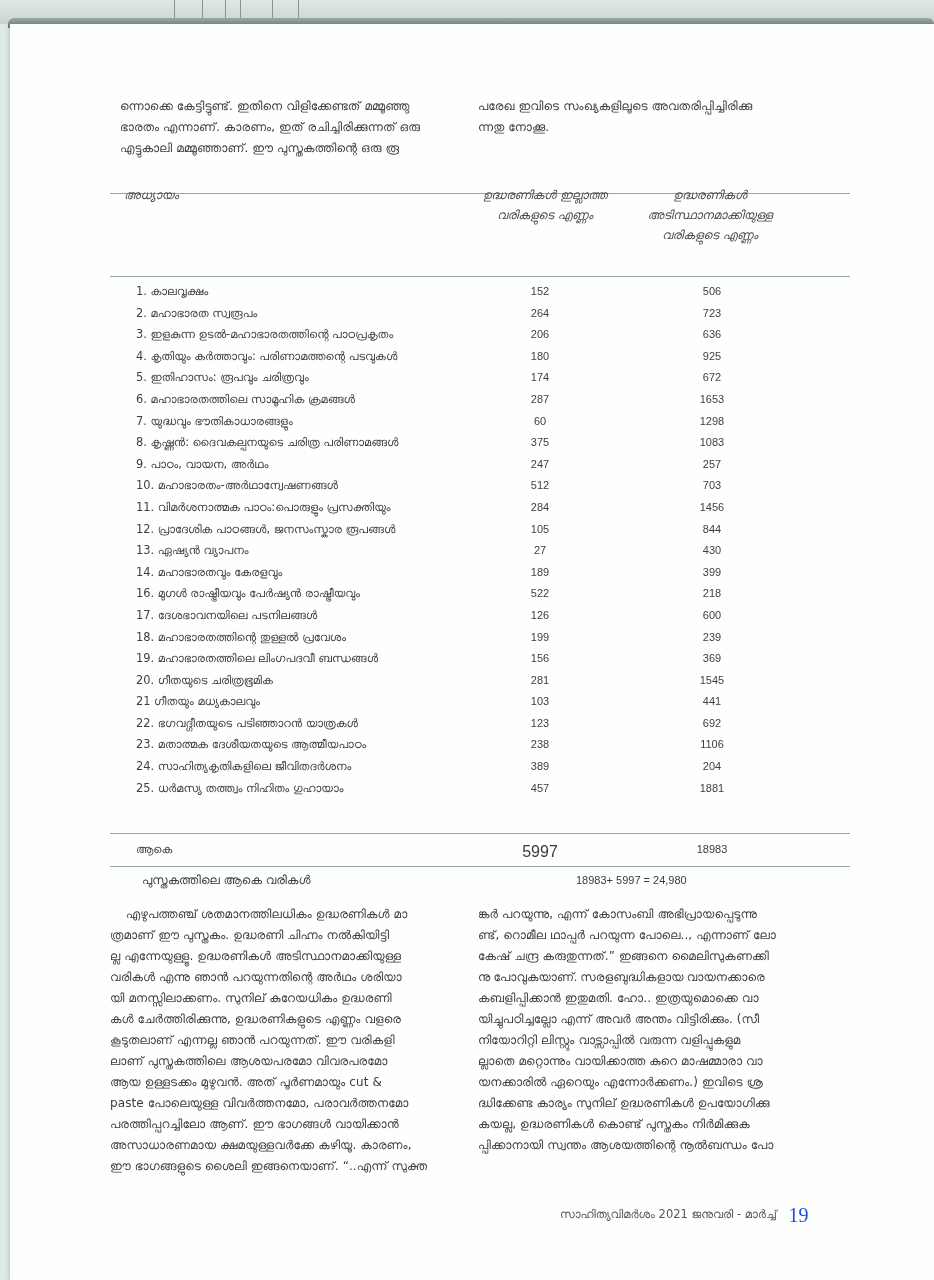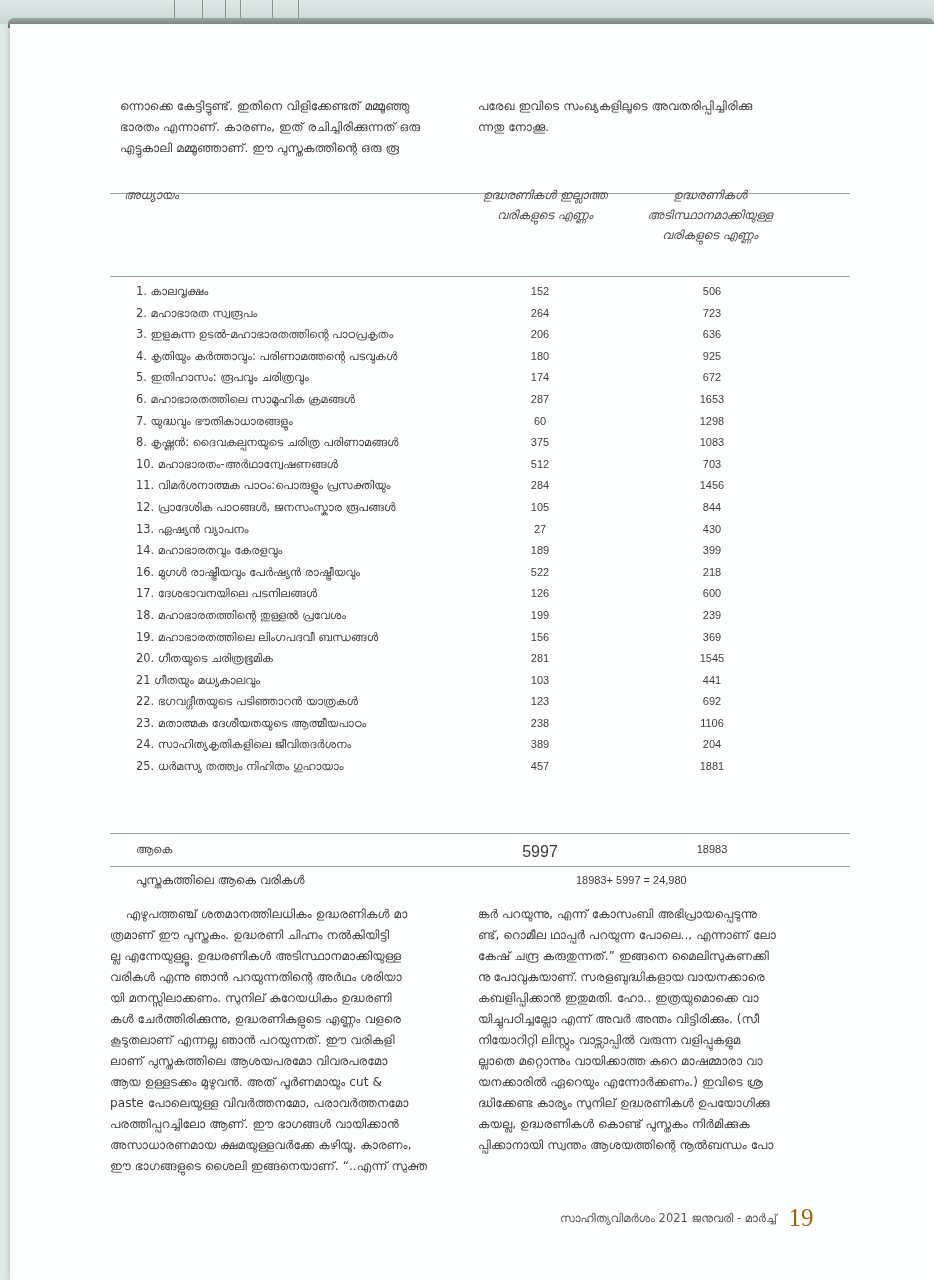--- a/index.html
+++ b/index.html
@@ -52,29 +52,29 @@
   .row .name { position: absolute; left: 26px; top: 2px; white-space: nowrap; }
   .row .v1 { position: absolute; left: 400px; width: 60px; top: 3px; text-align: center; font-family: "Liberation Sans Narrow", "Liberation Sans", sans-serif; font-size: 11px; }
   .row .v2 { position: absolute; left: 572px; width: 60px; top: 3px; text-align: center; font-family: "Liberation Sans", sans-serif; font-size: 11px; }
 
   .total-row { position: absolute; left: 110px; top: 816px; width: 740px; height: 30px; font-size: 11.4px; }
   .total-row .name { position: absolute; left: 26px; top: 8px; }
   .total-row .v1 { position: absolute; left: 400px; width: 60px; top: 9px; text-align: center; font-size: 16px; font-family: "Liberation Sans", sans-serif; }
   .total-row .v2 { position: absolute; left: 572px; width: 60px; top: 9px; text-align: center; font-size: 11px; font-family: "Liberation Sans", sans-serif; }
 
   .grand-row { position: absolute; left: 110px; top: 850px; width: 740px; height: 26px; font-size: 12px; }
-  .grand-row .name { position: absolute; left: 26px; top: 4px; }
+  .grand-row .name { position: absolute; left: 32px; top: 4px; }
   .grand-row .formula { position: absolute; left: 466px; top: 5px; font-size: 11px; font-family: "Liberation Sans", sans-serif; white-space: pre; }
 
   .footer {
     position: absolute; left: 560px; top: 1204px; font-size: 11.5px; color: #555;
     white-space: nowrap;
   }
   .footer .pagenum {
-    font-family: "Liberation Serif", serif; font-size: 25px; color: #a16207;
+    font-family: "Liberation Serif", serif; font-size: 20px; color: #1d4ed8;
     margin-left: 8px; vertical-align: -4px;
   }
 </style>
 </head>
 <body>
 
 <div class="top-strip">
   <div class="bind" style="left:174px"></div>
   <div class="bind" style="left:202px"></div>
   <div class="bind" style="left:225px"></div>
@@ -146,20 +146,25 @@
     </div>
     <div class="row">
       <span class="name">7. യുദ്ധവും ഭൗതികാധാരങ്ങളും</span>
       <span class="v1">60</span>
       <span class="v2">1298</span>
     </div>
     <div class="row">
       <span class="name">8. കൃഷ്ണൻ: ദൈവകല്പനയുടെ ചരിത്ര പരിണാമങ്ങൾ</span>
       <span class="v1">375</span>
       <span class="v2">1083</span>
+    </div>
+    <div class="row">
+      <span class="name">9. പാഠം, വായന, അർഥം</span>
+      <span class="v1">247</span>
+      <span class="v2">257</span>
     </div>
     <div class="row">
       <span class="name">10. മഹാഭാരതം-അർഥാന്വേഷണങ്ങൾ</span>
       <span class="v1">512</span>
       <span class="v2">703</span>
     </div>
     <div class="row">
       <span class="name">11. വിമർശനാത്മക പാഠം:പൊരുളും പ്രസക്തിയും</span>
       <span class="v1">284</span>
       <span class="v2">1456</span>

